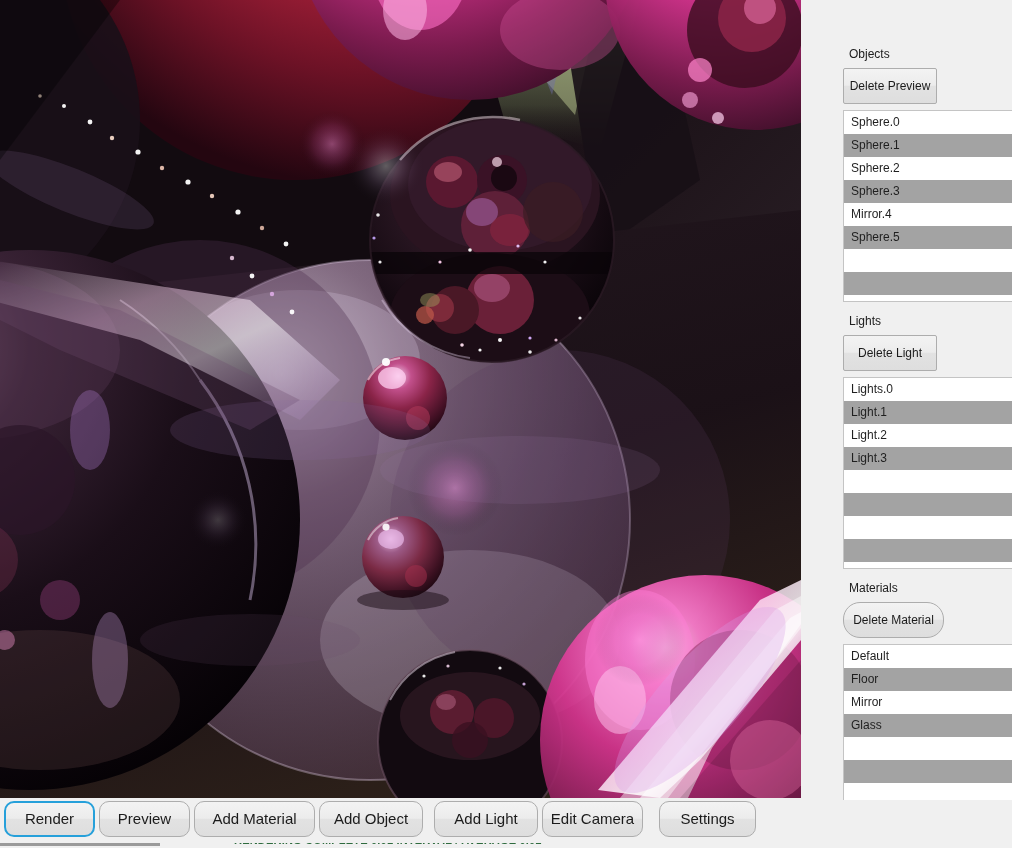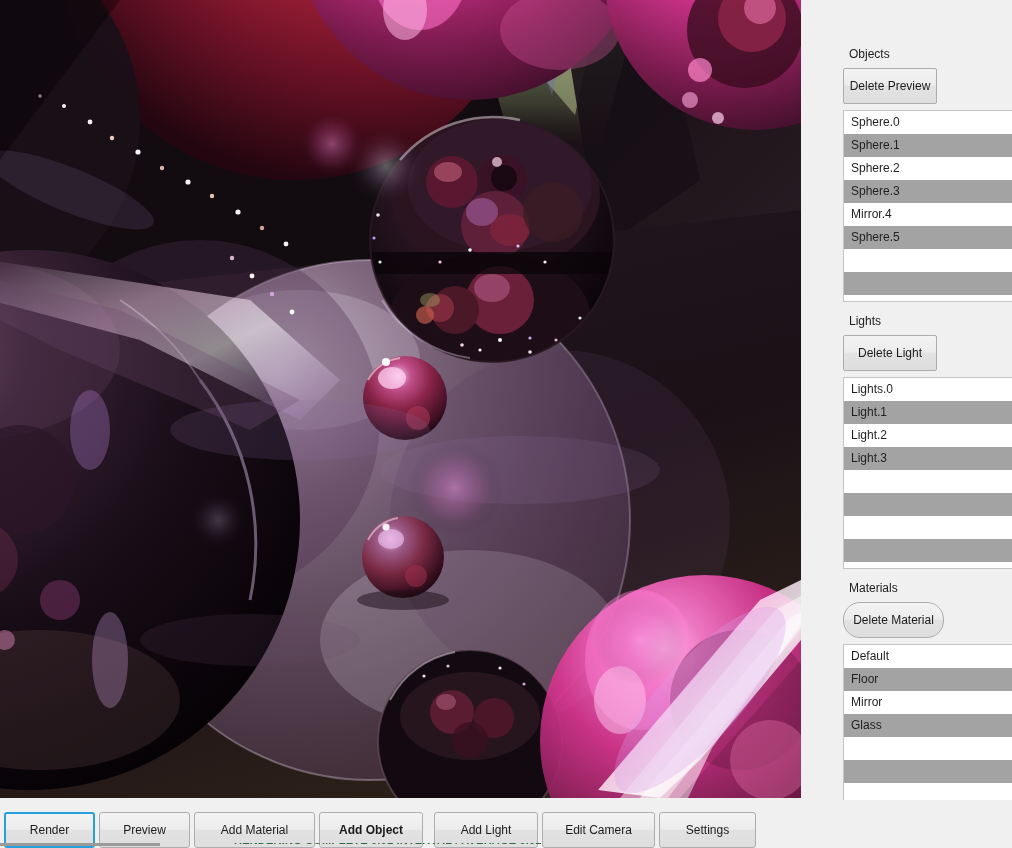--- a/index.html
+++ b/index.html
@@ -121,28 +121,28 @@
   #toolbar {
     position: absolute;
     left: 0;
     top: 800px;
     width: 1012px;
     height: 48px;
     background: #f0f0f0;
   }
   .tool-btn {
     position: absolute;
-    top: 12px;
+    top: 1px;
     height: 36px;
     box-sizing: border-box;
     background: linear-gradient(to bottom, #f3f3f3 0%, #ececec 48%, #e2e2e2 50%, #dedede 100%);
     border: 1px solid #adadad;
-    border-radius: 3px;
+    border-radius: 10px;
     font-family: "Liberation Sans", sans-serif;
-    font-size: 12px;
+    font-size: 15px;
     color: #1b1b1b;
     text-align: center;
     line-height: 34px;
     padding: 0;
     cursor: default;
     white-space: nowrap;
     overflow: hidden;
   }
   .tool-btn.focused {
     border: 2px solid #26a0da;
@@ -522,23 +522,23 @@
         <div class="list-row alt"></div>
       </div>
     </div>
 
   </div>
 
   <div id="toolbar">
     <button class="tool-btn focused" style="left:4px;width:91px;">Render</button>
     <button class="tool-btn" style="left:99px;width:91px;">Preview</button>
     <button class="tool-btn" style="left:194px;width:121px;">Add Material</button>
-    <button class="tool-btn" style="left:319px;width:104px;font-weight:bold;">Add Object</button>
+    <button class="tool-btn" style="left:319px;width:104px;">Add Object</button>
     <button class="tool-btn" style="left:434px;width:104px;">Add Light</button>
-    <button class="tool-btn" style="left:542px;width:113px;text-align:center;">Edit Camera</button>
+    <button class="tool-btn" style="left:542px;width:101px;text-align:center;">Edit Camera</button>
     <button class="tool-btn" style="left:659px;width:97px;">Settings</button>
   </div>
 
   <div id="clipped-strip">
     <div id="clipped-bar"></div>
     <div id="clipped-text">RENDERING COMPLETE 0.01 INTERVAL / AVERAGE 0.01</div>
   </div>
 
 </div>
 

